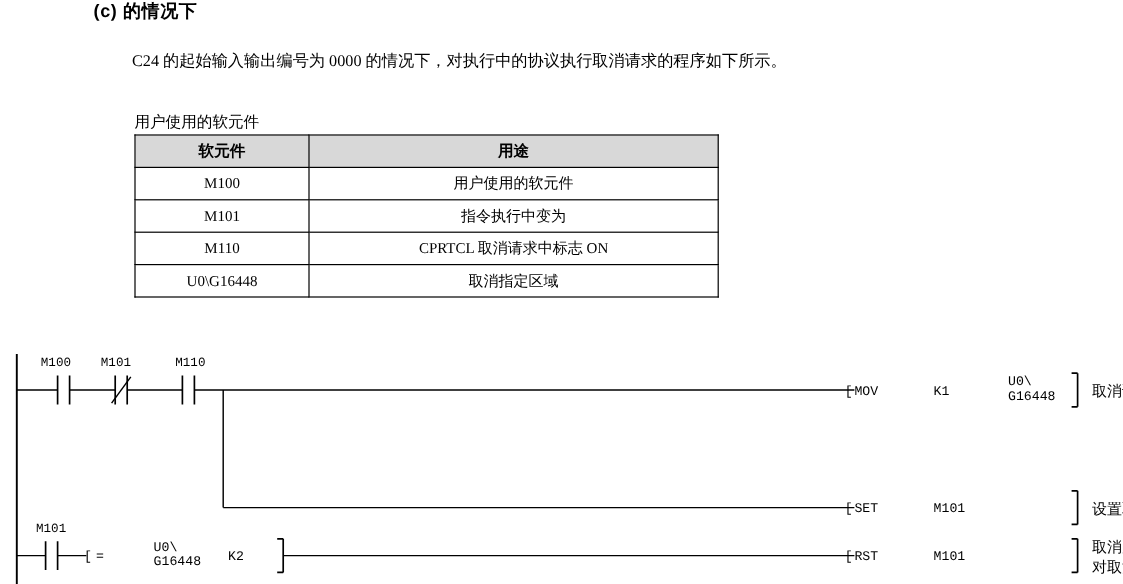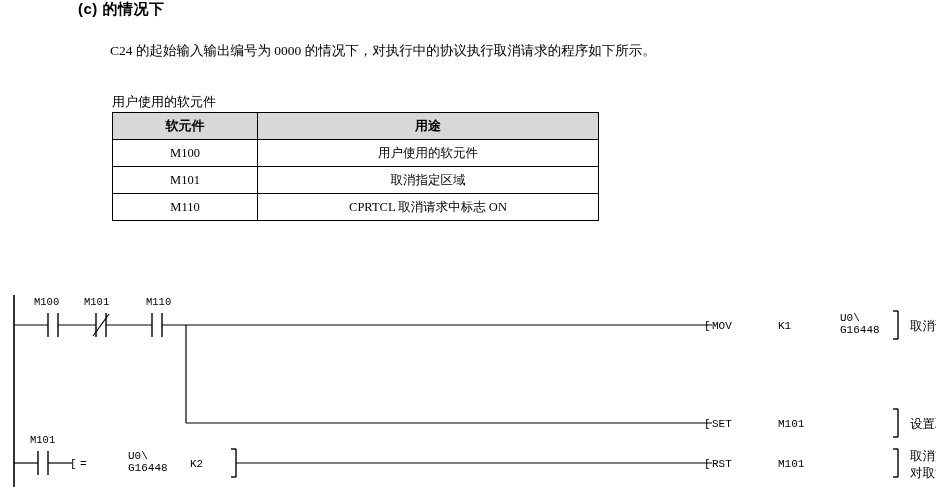--- a/index.html
+++ b/index.html
@@ -110,25 +110,29 @@
       <th class="c2">用途</th>
     </tr>
   </thead>
   <tbody>
     <tr>
       <td class="c1">M100</td>
       <td class="c2">用户使用的软元件</td>
     </tr>
     <tr>
       <td class="c1">M101</td>
-      <td class="c2">取消指定区域</td>
+      <td class="c2">指令执行中变为</td>
     </tr>
     <tr>
       <td class="c1">M110</td>
       <td class="c2">CPRTCL 取消请求中标志 ON</td>
+    </tr>
+    <tr>
+      <td class="c1">U0\G16448</td>
+      <td class="c2">取消指定区域</td>
     </tr>
   </tbody>
 </table>
 
 <div class="ladder">
 <svg width="936" height="202" viewBox="0 0 936 202" xmlns="http://www.w3.org/2000/svg">
 
   <line x1="14" y1="10" x2="14" y2="202" stroke="#000" stroke-width="1.6"></line>
 
   <line x1="14" y1="40" x2="48" y2="40" stroke="#000" stroke-width="1.2"></line>

